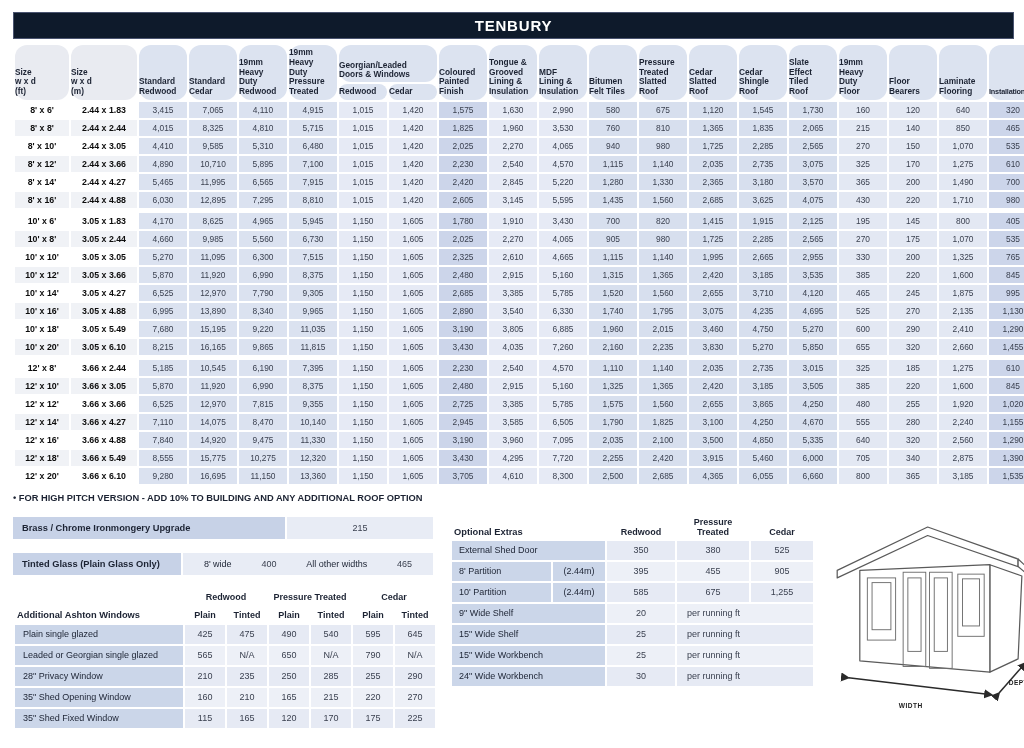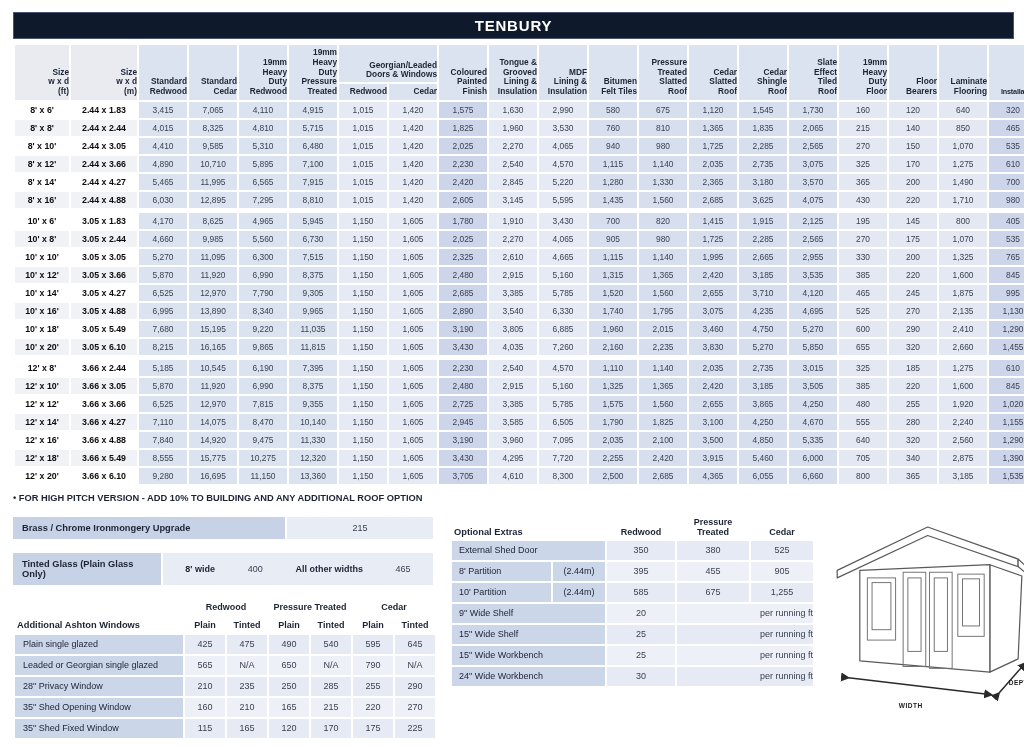--- a/index.html
+++ b/index.html
@@ -8,23 +8,23 @@
   .page { width:1024px; height:748px; padding:12px 10px 0 13px; }
 
   
   .title-bar { height:27px; background:#0e1a2b; border:1px solid #4a5470;
                display:flex; align-items:center; justify-content:center; }
   .title-bar span { color:#ffffff; font-weight:bold; font-size:15px; letter-spacing:.8px; }
 
   
   table.main { width:998px; table-layout:fixed; border-collapse:separate; border-spacing:2px;
                margin-top:4px; }
-  table.main th { background:#dce3f0; vertical-align:bottom; text-align:right;
+  table.main th { background:#dce3f0; vertical-align:bottom; text-align:left;
                   font-size:8.3px; font-weight:bold; color:#1c2333; line-height:1.18;
-                  white-space:pre-line; padding:3px 0 3px 0; }
+                  white-space:pre-line; padding:3px 0 3px 0;border-radius:12px; }
   table.main th.size { background:#e9ebf1; }
   table.main th.grp  { vertical-align:bottom; padding-bottom:2px; }
   table.main th.sub  { height:15px; }
   table.main th.inst { font-size:7.3px; letter-spacing:-.2px; }
   table.main tbody.grp-body td { background:#dbe2f0; text-align:center; font-size:8.4px;
                   color:#3b4150; padding:3px 0; }
   table.main tbody.grp-body td:nth-child(1),
   table.main tbody.grp-body td:nth-child(2) { background:#ffffff; font-weight:bold;
                   color:#0c0c0c; font-size:8.8px; }
   table.main tbody.grp-body tr:nth-child(even) td:nth-child(-n+2) { background:#f0f2f6; }
@@ -48,23 +48,23 @@
   .right-col{ flex:1; }
 
   .row2 { display:flex; gap:2px; }
   .row2 .lbl { background:#c7d2e7; font-weight:bold; font-size:9.3px; color:#1c2333;
                padding:6px 9px; }
   .row2 .val { flex:1; background:#e8ecf5; display:flex; align-items:center;
                justify-content:center; font-size:9px; color:#3b4150; }
   .brass { margin-top:4px; }
   .brass .lbl { width:272px; }
   .tinted { margin-top:14px; }
-  .tinted .lbl { width:148px; }
+  .tinted .lbl { width:168px; }
   .tinted .val { justify-content:space-around; padding:0 6px; }
-  .tinted .val .b { font-weight:bold; color:#1c2333; }
+  .tinted .val .b { font-weight:normal; color:#1c2333; }
 
   table.ashton { width:420px; table-layout:fixed; border-collapse:separate; border-spacing:2px;
                  margin-top:12px; }
   table.ashton th { background:transparent; font-size:9px; font-weight:bold; color:#1c2333;
                     text-align:center; padding:3px 0; vertical-align:bottom; }
   table.ashton th.ttl { text-align:left; font-size:9.3px; padding-left:2px;margin-top:12px; }
   table.ashton tbody td { background:#e6eaf4; font-size:9px; color:#3b4150; text-align:center;
                     padding:4.5px 0; }
   table.ashton tbody tr:nth-child(even) td:not(:first-child) { background:#edf0f7; }
   table.ashton tbody td:first-child { background:#cbd6e9; text-align:left; padding-left:8px;
@@ -73,21 +73,21 @@
   table.extras { width:357px; table-layout:fixed; border-collapse:separate; border-spacing:2px; }
   table.extras th { background:transparent; font-size:9px; font-weight:bold; color:#1c2333;
                     text-align:center; padding:2px 0; vertical-align:bottom; }
   table.extras th.ttl { text-align:left; font-size:9.3px; padding-left:2px; }
   table.extras tbody td { background:#e6eaf4; font-size:9px; color:#3b4150; text-align:center;
                     padding:4.5px 0; }
   table.extras tbody tr:nth-child(even) td.v { background:#edf0f7; }
   table.extras tbody td.lblc { background:#cbd6e9; text-align:left; padding-left:7px;
                     color:#1c2333; }
   table.extras tbody td.sz { background:#cbd6e9; color:#1c2333; }
-  table.extras tbody td.unit { text-align:right; padding-left:10px; }
+  table.extras tbody td.unit { text-align:left; padding-left:10px; }
 
   .right-col svg { display:block; margin:2px auto 0 auto; }
   .sketch { stroke:#5a5a5a; fill:#ffffff; stroke-width:1.3; stroke-linejoin:round; }
   .sketch2 { stroke:#6e6e6e; fill:none; stroke-width:1; }
   .arrow { stroke:#2a2a2a; stroke-width:1.6; fill:none; }
   .diagram-label { font-size:7px; font-weight:bold; fill:#1c1c1c; letter-spacing:.5px; }
 </style>
 </head>
 <body>
 

